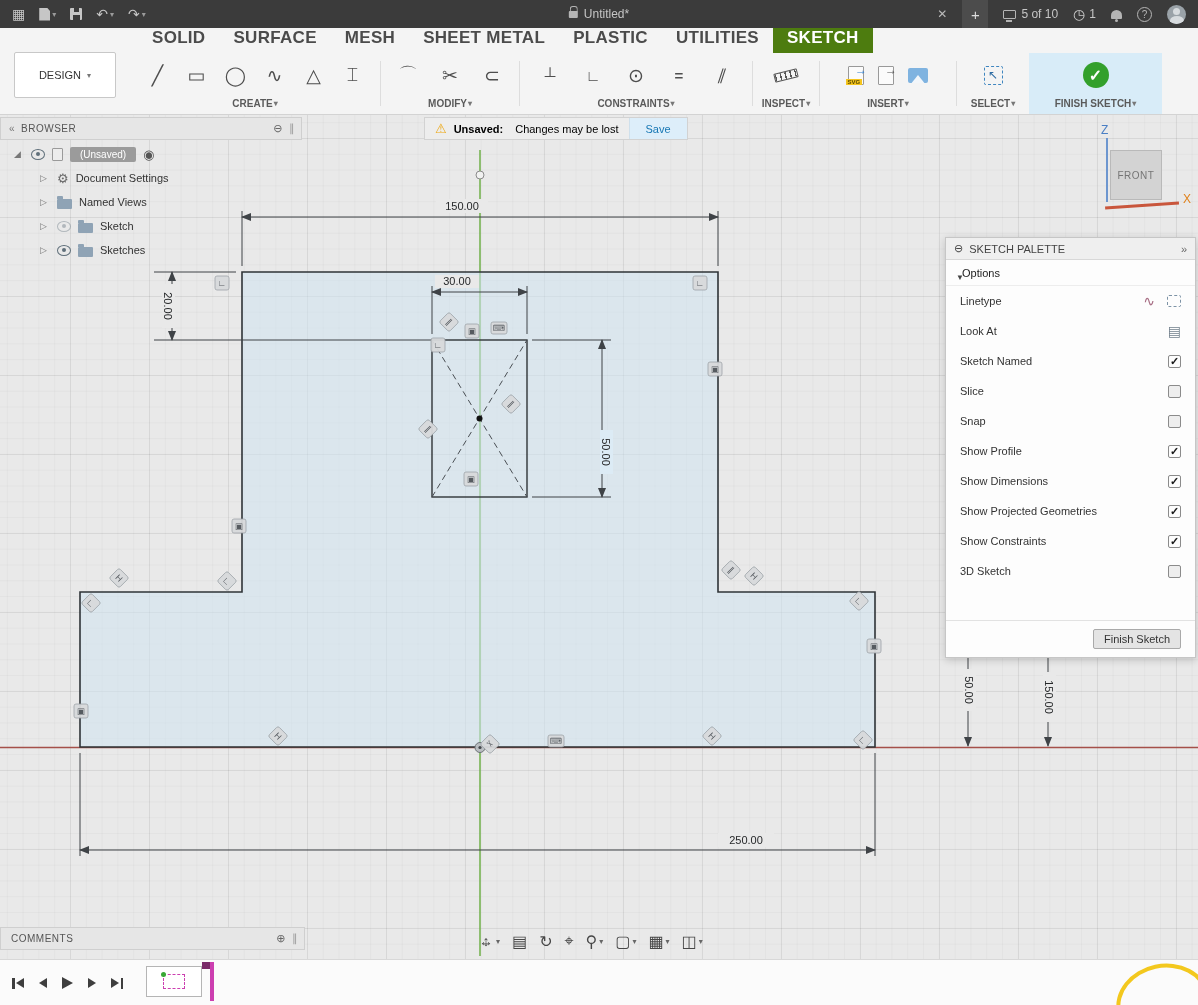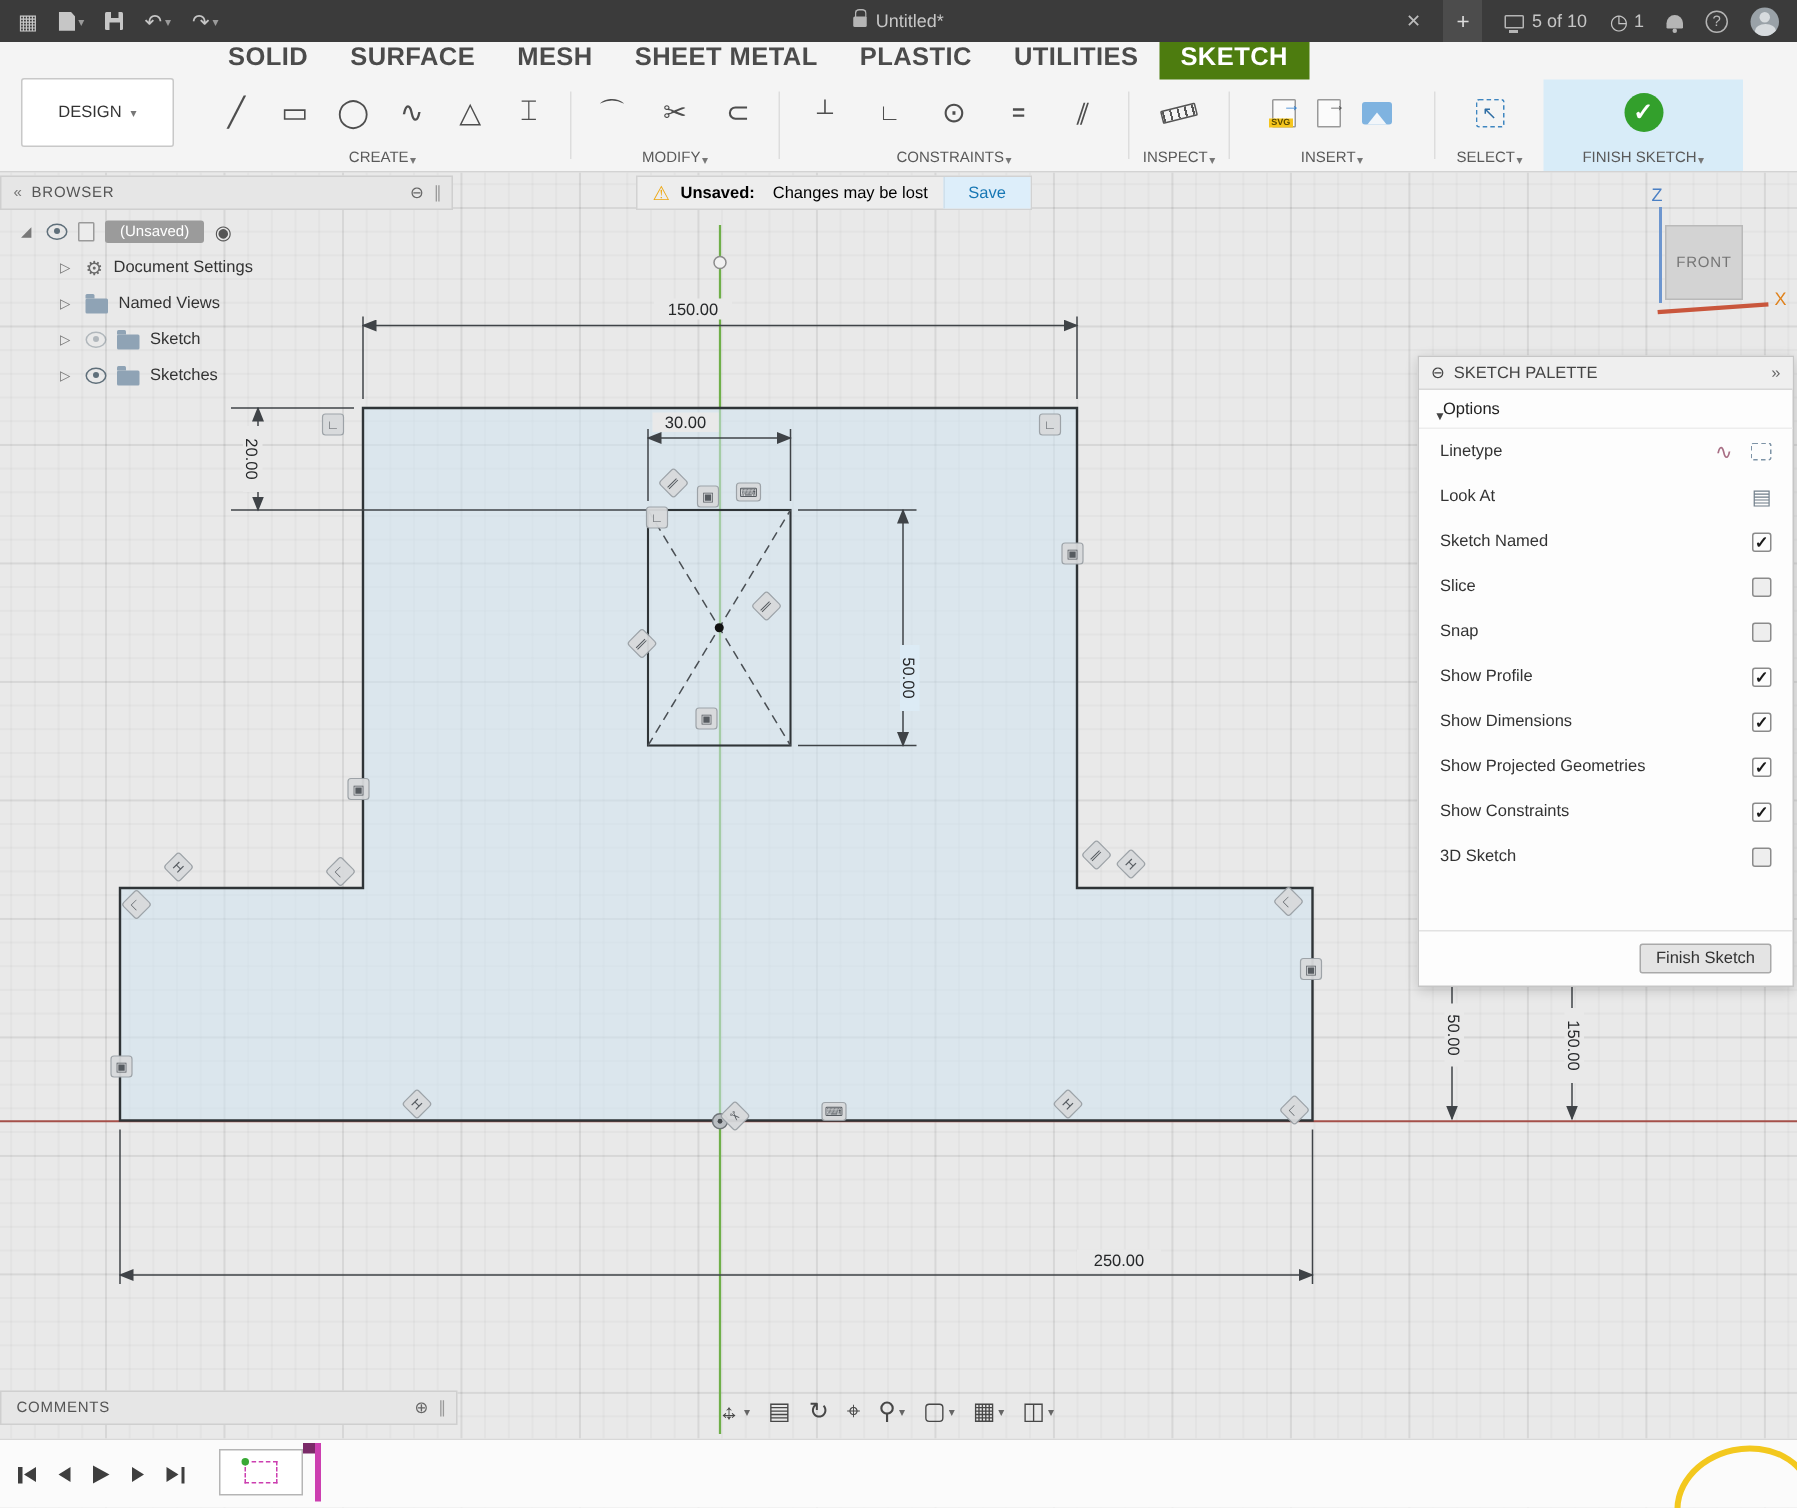--- a/index.html
+++ b/index.html
@@ -32,21 +32,21 @@
   .ribbon { position:absolute; left:0; top:28px; width:1198px; height:87px; background:#f4f4f4; border-bottom:1px solid #d3d3d3; display:flex; z-index:19; }
   .design-wrap { width:130px; display:flex; align-items:center; justify-content:center; }
   .design-btn { width:102px; height:46px; background:#fff; border:1px solid #c8c8c8; border-radius:2px; display:flex; align-items:center; justify-content:center; gap:6px; font-size:11px; color:#333; margin-top:8px; }
   .ribbon-main { flex:1; display:flex; flex-direction:column; }
   .tabs-row { height:25px; display:flex; align-items:flex-end; padding-left:8px; }
   .tab { padding:5px 14px; font-size:17px; color:#4b4b4b; letter-spacing:.3px;font-weight:bold; }
   .tab.active { background:#4d7c0f; color:#fff; border-radius:3px 3px 0 0; }
   .groups-row { flex:1; display:flex; align-items:stretch; }
   .group { display:flex; flex-direction:column; align-items:center; justify-content:flex-end; padding:2px 6px 3px; }
   .group-icons { flex:1; display:flex; align-items:center; justify-content:center; }
-  .group-label { height:16px; font-size:10px; color:#5a5a5a; display:flex; align-items:flex-end; gap:1px; white-space:nowrap; }
+  .group-label { height:16px; font-size:10px; color:#5a5a5a; display:flex; align-items:center; gap:1px; white-space:nowrap;font-weight:bold; }
   .caret { font-size:8px; color:#777; }
   .vdiv { width:1px; background:#dddddd; margin:8px 0; }
   .tool { width:30px; height:38px; display:flex; align-items:center; justify-content:center; font-size:19px; color:#4e4e4e; }
   .tool.small { font-size:15px; }
   .g-create { min-width:250px; } .g-modify { min-width:138px; } .g-constraints { min-width:232px; }
   .g-inspect { min-width:66px; } .g-insert { min-width:136px; } .g-select { min-width:72px; }
   .g-finish { min-width:133px; background:#d8ecf8; }
   .finish-ic { width:26px; height:26px; border-radius:50%; background:#33a02c; color:#fff; display:flex; align-items:center; justify-content:center; font-size:16px; font-weight:bold; }
   .ruleric { width:24px; height:9px; border:1.4px solid #555; transform:rotate(-14deg); background:repeating-linear-gradient(90deg,#555 0 1.4px,transparent 1.4px 5px); border-radius:1px; }
   .selbox { width:19px; height:19px; border:1.4px dashed #3f86c0; display:flex; align-items:center; justify-content:center; font-size:12px; color:#2e6da4; border-radius:2px; }

